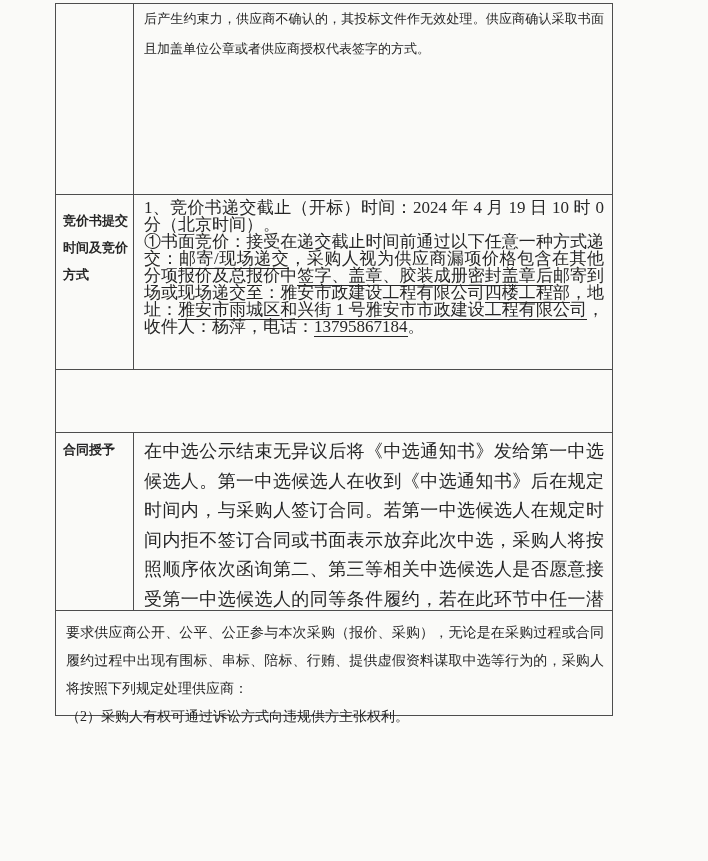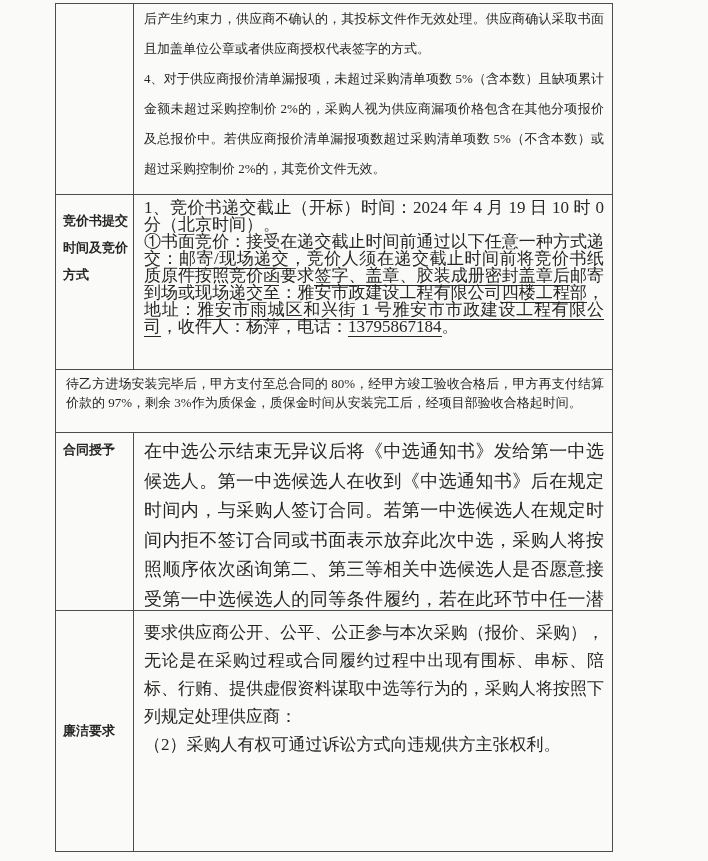--- a/index.html
+++ b/index.html
@@ -16,21 +16,21 @@
     overflow:hidden;
   }
   .page{
     position:relative;
     width:708px;height:861px;
     background:var(--paper);
   }
   .doc-table{
     position:absolute;
     left:55px;top:3px;
-    width:558px;height:849px;
+    width:558px;height:713px;
     border:1px solid var(--border-c);
     box-sizing:border-box;
     background:transparent;
   }
   .trow{
     display:flex;
     box-sizing:border-box;
     border-bottom:1px solid var(--border-c);
   }
   .trow:last-child{border-bottom:none;}
@@ -61,50 +61,43 @@
 </style>
 </head>
 <body>
 
 <div class="page">
   <div class="doc-table">
       <div class="trow" style="height: 191px;">
         <div class="tlabel" style="padding-top: 0px; line-height: 27px;"></div>
         <div class="tcontent" style="padding-top: 0px; font-size: 13px; line-height: 30px;">
           <p class="para"><span>后产生约束力，供应商不确认的，其投标文件作无效处理。供应商确认采取书面且加盖单位公章或者供应商授权代表签字的方式。</span></p>
-          <p class="para"><span>4、对于供应商报价清单漏报项，未超过采购清单项数 5%（含本数）且缺项累计金额未超过采购控制价 2%的，采购人视为供应商漏项价格包含在其他分项报价及总报价中。若供应商报价清单漏报项数超过采购清单项数 5%（不含本数）或超过采购控制价 2%的，其竞价文件无效。</span></p>
         </div>
       </div>
       <div class="trow" style="height: 175px;">
         <div class="tlabel" style="padding-top: 12px; line-height: 27px;">
           <div class="lbl-line">竞价书提交</div>
           <div class="lbl-line">时间及竞价</div>
           <div class="lbl-line">方式</div>
         </div>
         <div class="tcontent" style="padding-top: 4px; font-size: 17px; line-height: 17px;">
           <p class="para"><span>1、竞价书递交截止（开标）时间：2024 年 4 月 19 日 10 时 0 分（北京时间）。</span></p>
-          <p class="para"><span>①书面竞价：接受在递交截止时间前通过以下任意一种方式递交：</span><span class="u">邮寄/现场递交</span><span>，竞价人须在递交截止时间前将竞价书纸质原件按照竞价函要求</span><span class="u">签字、盖章、胶装成册密封盖章后</span><span>邮寄到场或现场递交至：雅安市政建设工程有限公司</span><span class="u">四楼工程部</span><span>，地址：</span><span class="u">雅安市雨城区和兴街 1 号雅安市市政建设工程有限公司</span><span>，收件人：杨萍，电话：</span><span class="u">13795867184</span><span>。</span></p>
+          <p class="para"><span>①书面竞价：接受在递交截止时间前通过以下任意一种方式递交：</span><span class="u">邮寄/现场递交</span><span>，采购人视为供应商漏项价格包含在其他分项报价及总报价中</span><span class="u">签字、盖章、胶装成册密封盖章后</span><span>邮寄到场或现场递交至：雅安市政建设工程有限公司</span><span class="u">四楼工程部</span><span>，地址：</span><span class="u">雅安市雨城区和兴街 1 号雅安市市政建设工程有限公司</span><span>，收件人：杨萍，电话：</span><span class="u">13795867184</span><span>。</span></p>
         </div>
       </div>
       <div class="trow" style="height: 63px;">
-        <div class="tcontent" style="padding-top: 4px; font-size: 13px; line-height: 19px;">
-          <p class="para"><span>待乙方进场安装完毕后，甲方支付至总合同的 80%，经甲方竣工验收合格后，甲方再支付结算价款的 97%，剩余 3%作为质保金，质保金时间从安装完工后，经项目部验收合格起时间。</span></p>
-        </div>
       </div>
       <div class="trow" style="height: 178px;">
         <div class="tlabel" style="padding-top: 2px; line-height: 29px; font-family: Liberation Serif, serif;">
           <div class="lbl-line">合同授予</div>
         </div>
         <div class="tcontent" style="padding-top: 4px; font-size: 18px; line-height: 29.5px;">
           <p class="para"><span>在中选公示结束无异议后将《中选通知书》发给第一中选候选人。第一中选候选人在收到《中选通知书》后在规定时间内，与采购人签订合同。若第一中选候选人在规定时间内拒不签订合同或书面表示放弃此次中选，采购人将按照顺序依次函询第二、第三等相关中选候选人是否愿意接受第一中选候选人的同等条件履约，若在此环节中任一潜在中选人书面承诺接受第一中选候选人同等价格和同等条件履约，则确定为中选人，并通过城投公司官网发布公示。</span></p>
         </div>
       </div>
       <div class="trow" style="height: 240px;">
-        <div class="tlabel v-center" style="padding-top: 0px; line-height: 18px;">
-          <div class="lbl-line">廉洁要求</div>
-        </div>
-        <div class="tcontent" style="padding-top: 8px; font-size: 17px; line-height: 28px;">
+        <div class="tcontent" style="padding-top: 8px; font-size: 14px; line-height: 28px;">
           <p class="para"><span>要求供应商公开、公平、公正参与本次采购（报价、采购），无论是在采购过程或合同履约过程中出现有围标、串标、陪标、行贿、提供虚假资料谋取中选等行为的，采购人将按照下列规定处理供应商：</span></p>
           <p class="para" style="margin-top: 0;"><span>（2）采购人有权可通过诉讼方式向违规供方主张权利。</span></p>
         </div>
       </div>
     </div>
 </div>
 
 </body></html>

